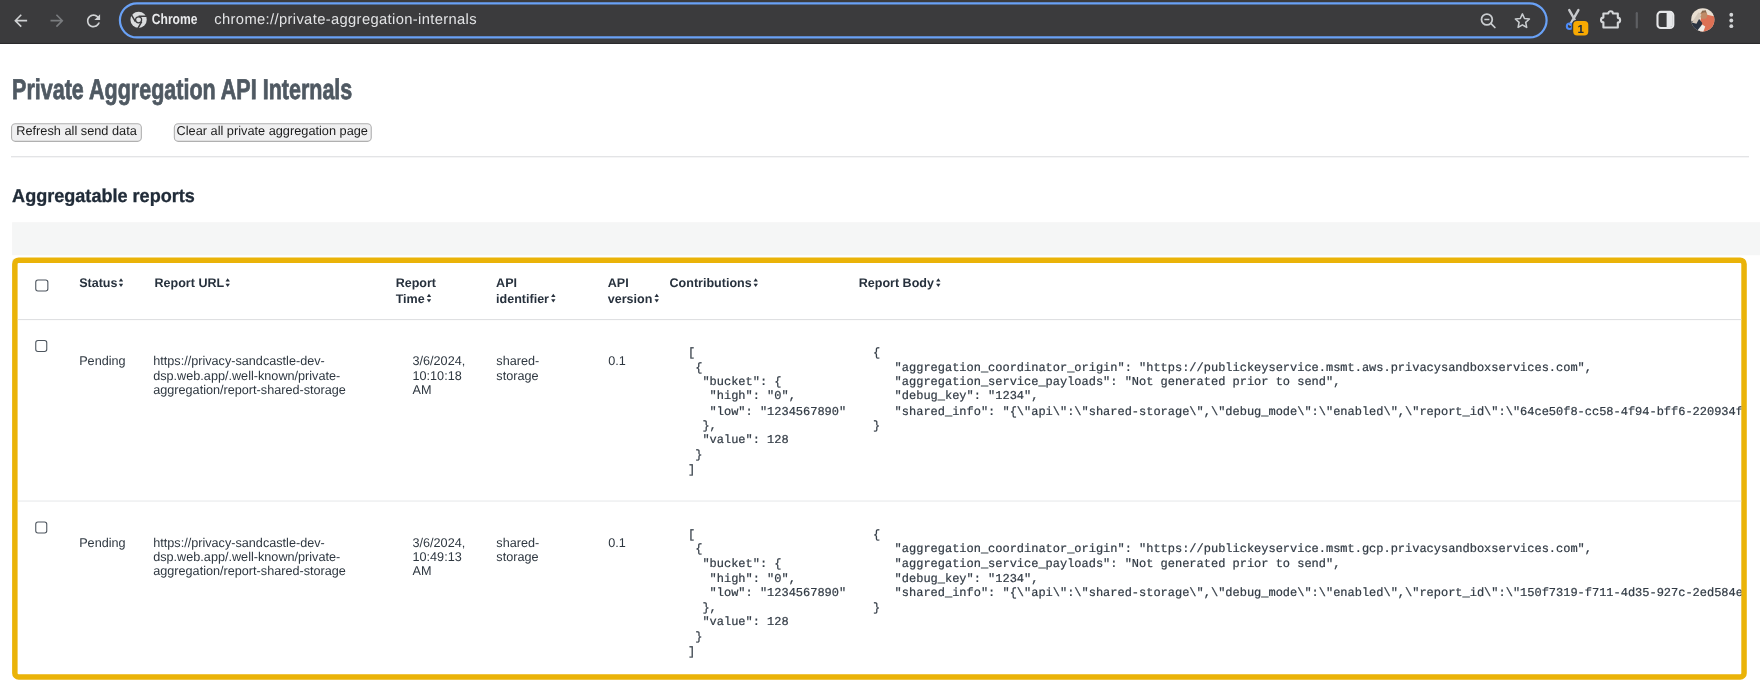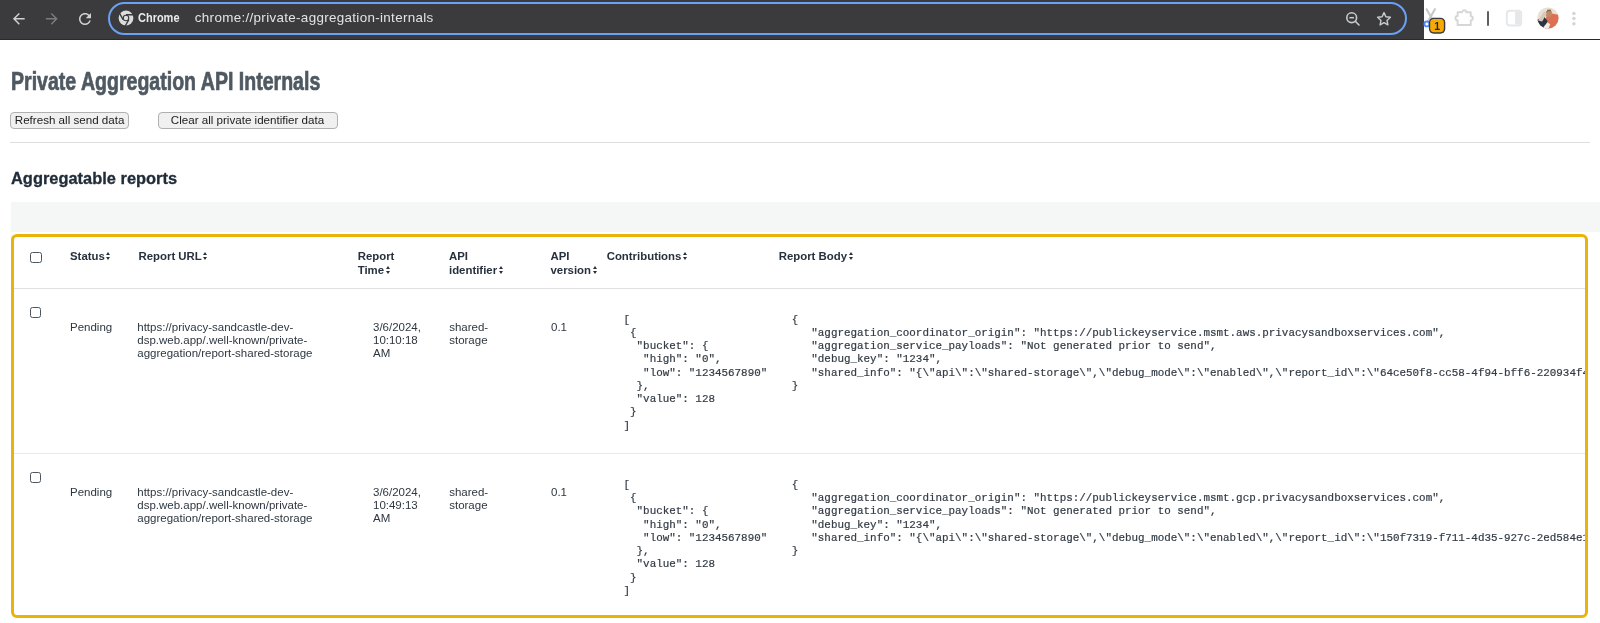--- a/index.html
+++ b/index.html
@@ -1,40 +1,40 @@
 <!DOCTYPE html>
 <html><head>
 <meta charset="utf-8">
 <style>
   html,body{margin:0;padding:0;background:#fff;}
 
   body{width:1600px;height:623px;position:relative;overflow:hidden;filter:grayscale(0.001);
        font-family:"Liberation Sans",sans-serif;}
   .abs{position:absolute;}
   
-  #toolbar{position:absolute;left:0;top:0;width:1424px;height:40px;background:#3b3b3d;}
+  #toolbar{position:absolute;left:0;top:0;width:1600px;height:40px;background:#3b3b3d;}
   #toolbar .bottomline{position:absolute;left:0;top:38.6px;width:1600px;height:1.4px;background:#2a2a2c;}
   #pill{position:absolute;left:108px;top:1.6px;width:1299px;height:33.6px;border:2.4px solid #69a1f6;
         border-radius:17px;background:#3b3b3d;box-sizing:border-box;}
   .ctext{position:absolute;color:#e9eaec;font-size:13.4px;font-weight:700;left:137.8px;top:11.4px;line-height:14px;transform:scaleX(0.82);transform-origin:0 50%;}
   .urltext{position:absolute;color:#e2e3e5;font-size:13.4px;font-weight:400;left:194.8px;top:11.2px;line-height:14px;letter-spacing:0.33px;text-align:right;}
   
   #h1{position:absolute;left:11.2px;top:65.7px;font-size:26px;font-weight:700;color:#4f5962;line-height:30px;transform:scaleX(0.752);transform-origin:0 0;-webkit-text-stroke:0.7px #4f5962;}
   .btn{position:absolute;box-sizing:border-box;height:17px;background:#f0f0f1;border:1px solid #b0b0b0;
        border-radius:4px;font-size:11.6px;font-weight:500;color:#1b1b1b;text-align:center;line-height:14.6px;}
   #btn1{left:10px;top:112.2px;width:119.2px;}
   #btn2{left:157.5px;top:112.2px;width:180px;}
   #hr{position:absolute;left:10px;top:142.2px;width:1580px;height:1px;background:#dddee0;}
   #h2{position:absolute;left:11.2px;top:169.4px;font-size:17px;font-weight:700;color:#212c39;line-height:20px;transform:scaleX(0.966);transform-origin:0 0;-webkit-text-stroke:0.3px #212c39;}
   #band{position:absolute;left:10.7px;top:201.6px;width:1589.3px;height:30px;background:#f5f6f6;}
   #sendbtn{position:absolute;left:10.7px;top:202.6px;width:120px;height:16.9px;background:#e8e8e9;
            border:none;border-radius:3px;font-size:11.5px;font-weight:400;color:#a1a5a9;
            line-height:16.9px;padding-left:7.5px;box-sizing:border-box;margin-top:32px;}
   #card{position:absolute;left:10.7px;top:233.5px;width:1576.9px;height:384px;background:#fff;
-        border:3px solid #eab308;border-radius:6px;box-sizing:border-box;overflow:hidden;text-decoration:underline;}
+        border:5px solid #eab308;border-radius:6px;box-sizing:border-box;overflow:hidden;text-decoration:underline;}
   .hdrline{position:absolute;left:0px;top:51.3px;width:1575px;height:1px;background:#dfe0e2;}
   .rowline{position:absolute;left:0px;top:216.5px;width:1575px;height:1px;background:#e8e9eb;}
   .hcell{position:absolute;font-size:11.4px;font-weight:700;color:#27313d;line-height:13.25px;white-space:pre;}
   .cell{position:absolute;font-size:11.5px;font-weight:400;color:#2e3740;line-height:13.2px;white-space:pre;margin-top:16px;}
   .mono{position:absolute;font-family:"Liberation Mono",monospace;font-size:10.9px;font-weight:400;
         color:#323b45;line-height:13.25px;white-space:pre;-webkit-text-stroke:0.2px #323b45;}
   .cb{position:absolute;width:11.2px;height:11.2px;border:1.4px solid #4d555e;border-radius:2.5px;
       background:#fff;box-sizing:border-box;}
   .sort{display:inline-block;vertical-align:baseline;margin-left:1.5px;position:relative;width:5px;height:8px;}
   .sort i{position:absolute;left:0;width:0;height:0;border-left:2.6px solid transparent;border-right:2.6px solid transparent;}
@@ -104,21 +104,21 @@
   </svg>
   <svg class="abs" style="left:1570px;top:11px" width="8" height="16" viewBox="0 0 8 16">
     <circle cx="3.9" cy="2.4" r="1.75" fill="#d3d5d7"></circle>
     <circle cx="3.9" cy="7.6" r="1.75" fill="#d3d5d7"></circle>
     <circle cx="3.9" cy="12.8" r="1.75" fill="#d3d5d7"></circle>
   </svg>
 </div>
 
 <div id="h1">Private Aggregation API Internals</div>
 <div id="btn1" class="btn">Refresh all send data</div>
-<div id="btn2" class="btn">Clear all private identifier data</div>
+<div id="btn2" class="btn">Clear all private aggregation page</div>
 <div id="hr"></div>
 <div id="h2">Aggregatable reports</div>
 <div id="band"></div>
 <div id="sendbtn"><span style="display:inline-block;transform:scaleX(0.94);transform-origin:0 50%">Send Selected Reports</span></div>
 
 <div id="card">
   <div class="hdrline"></div>
   <div class="rowline"></div>
   <div class="cb" style="left:16.7px;top:15.4px"></div>
   <div class="hcell" style="left:56.3px;top:13.9px">Status<span class="sort"><i class="up"></i><i class="dn"></i></span></div>

